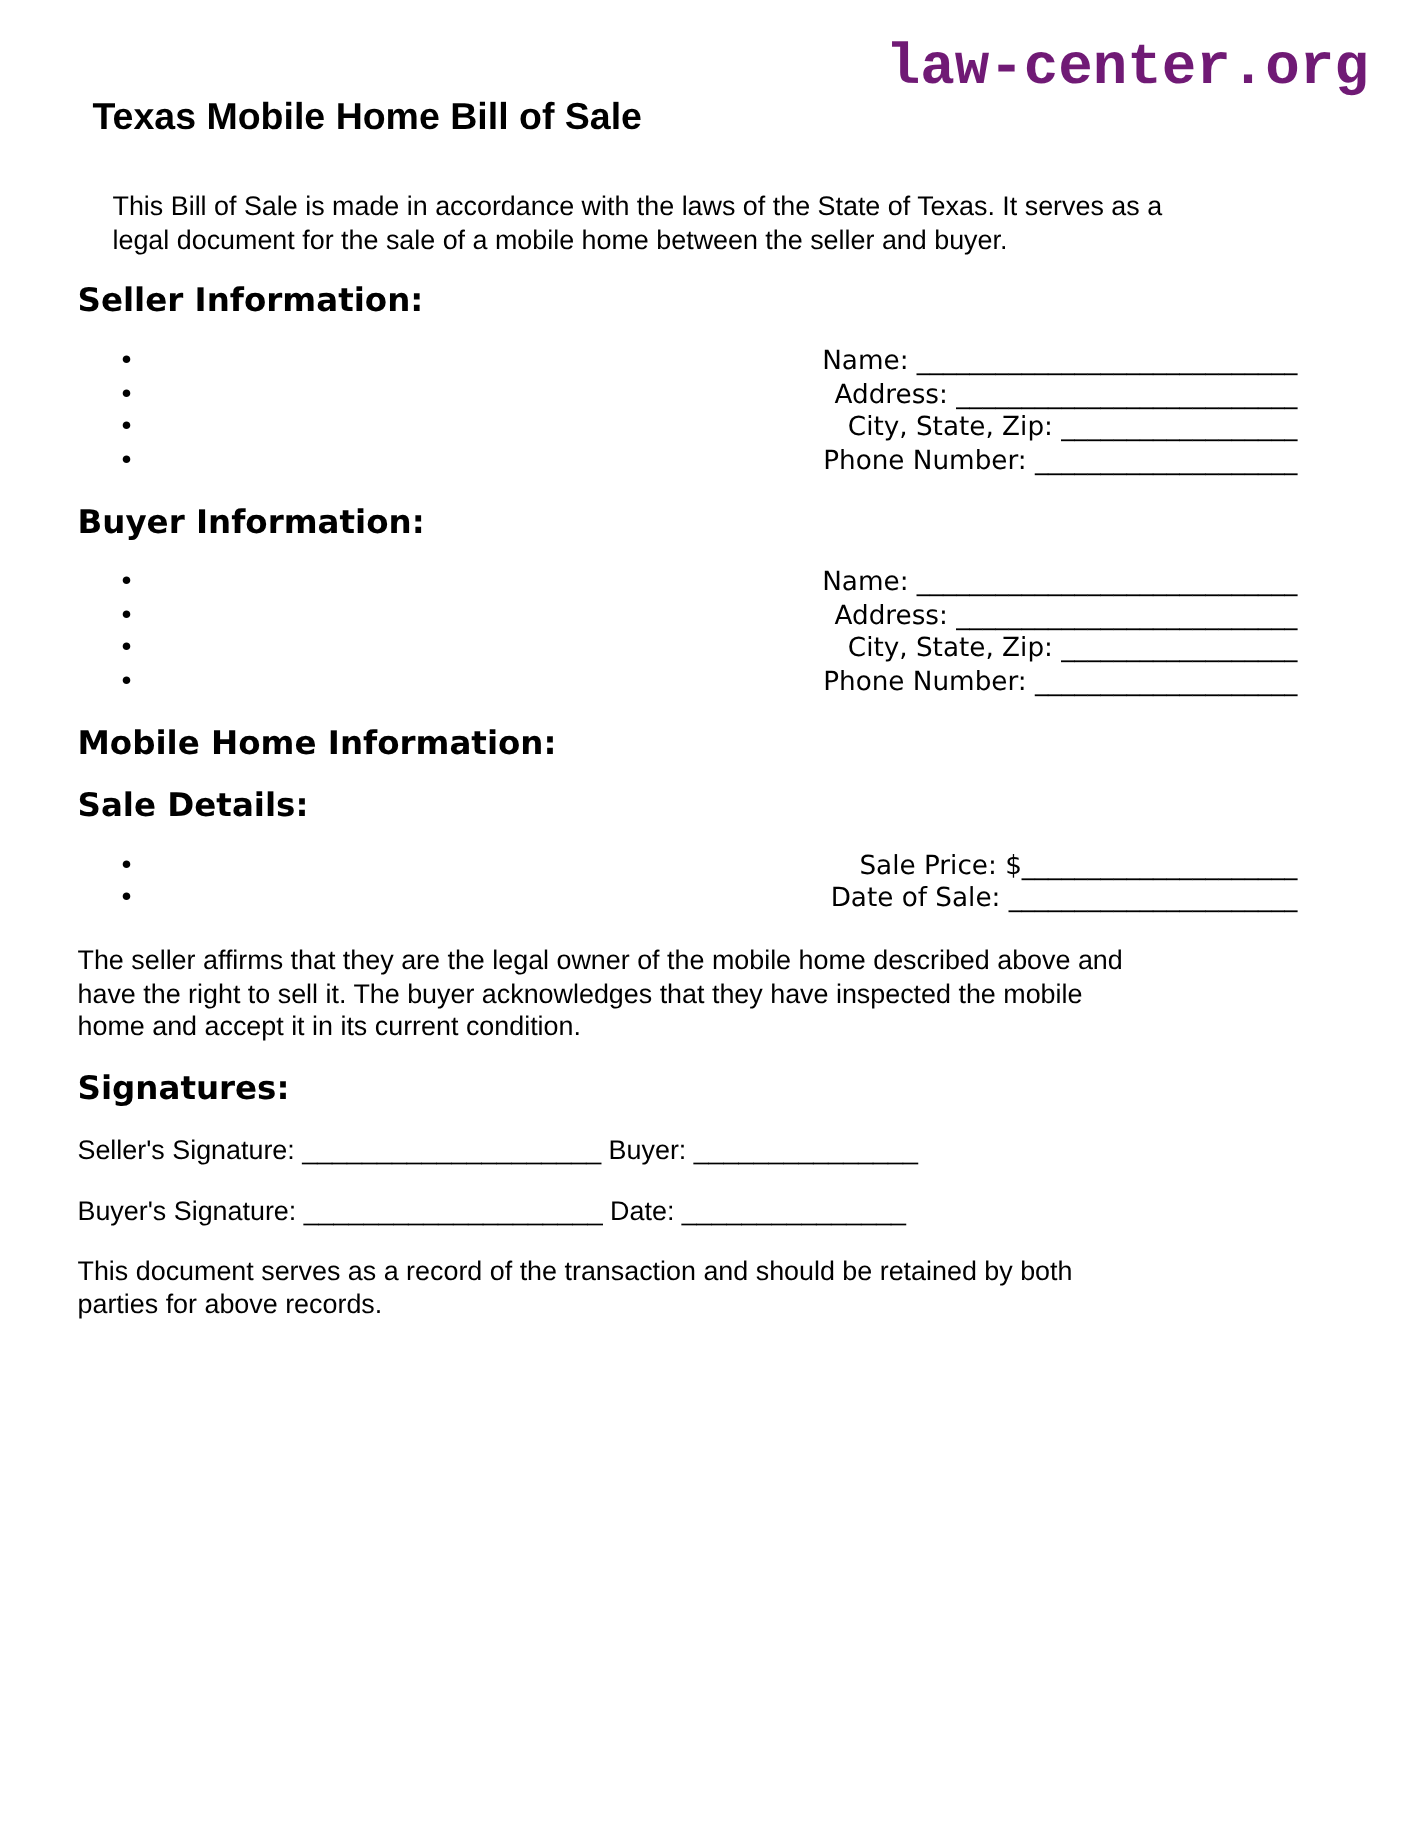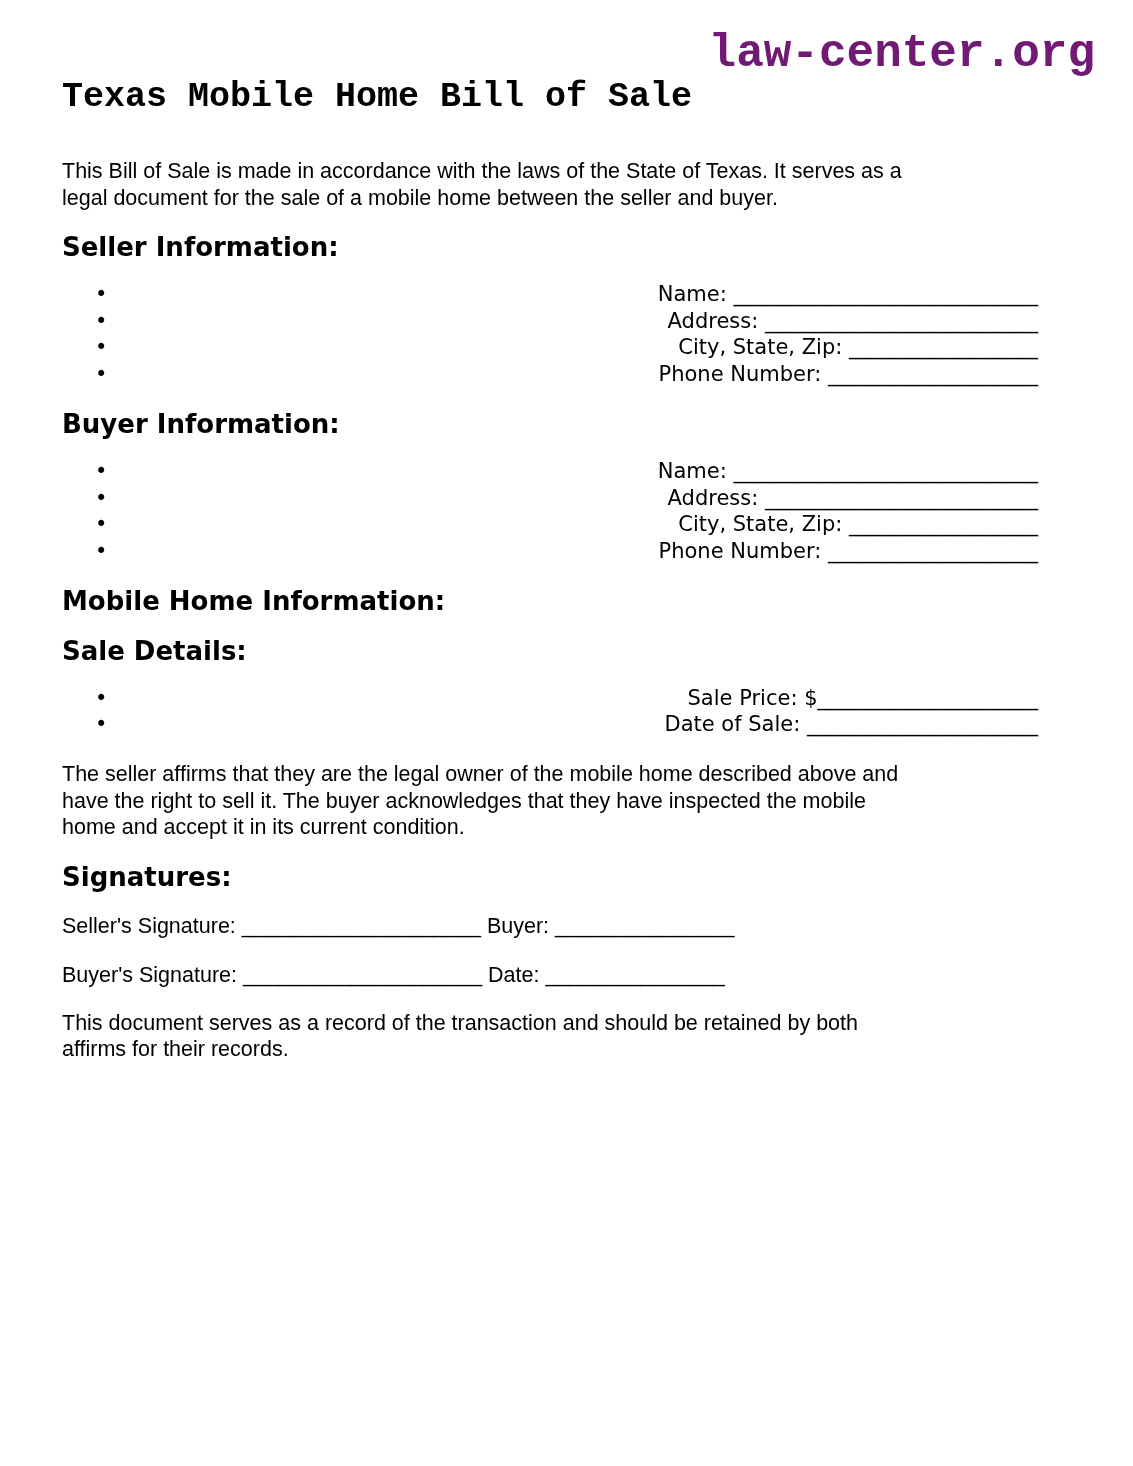--- a/index.html
+++ b/index.html
@@ -22,37 +22,38 @@
     font-size: 46px;
     font-weight: 700;
     color: #701a75;
     letter-spacing: 0;
     white-space: nowrap;
   }
   main {
     padding: 0 95px 0 62px;
   }
   h1.doc-title {
-    margin: 76px 0 0 0;
-    font-family: Liberation Mono, monospace;
+    margin: 76px 0 0 12px;
+    font-family: Liberation Sans, sans-serif;
     font-weight: bold;
-    font-size: 35px;
+    font-size: 30px;
     line-height: 1.2;
     color: #000000;
   }
   p.para {
     margin: 23px 0 0 0;
     font-family: "Liberation Sans", sans-serif;
     font-size: 21.5px;
     line-height: 26.5px;
     white-space: pre-line;
     color: #000000;
   }
   p.para.intro {
     margin-top: 40px;
+    margin-left: 28px;
   }
   h2.section-heading {
     margin: 23px 0 0 0;
     font-family: "DejaVu Sans", sans-serif;
     font-weight: bold;
     font-size: 26px;
     line-height: 27px;
     color: #000000;
   }
   h2.section-heading.tight {
@@ -137,15 +138,15 @@
 have the right to sell it. The buyer acknowledges that they have inspected the mobile
 home and accept it in its current condition.</p>
 
   <section>
     <h2 class="section-heading tight">Signatures:</h2>
     <p class="sig-row">Seller's Signature: ____________________ Buyer: _______________</p>
     <p class="sig-row">Buyer's Signature: ____________________ Date: _______________</p>
   </section>
 
   <p class="para closing">This document serves as a record of the transaction and should be retained by both
-affirms for their records.</p>
+parties for above records.</p>
 
 </main>
 
 </body></html>

